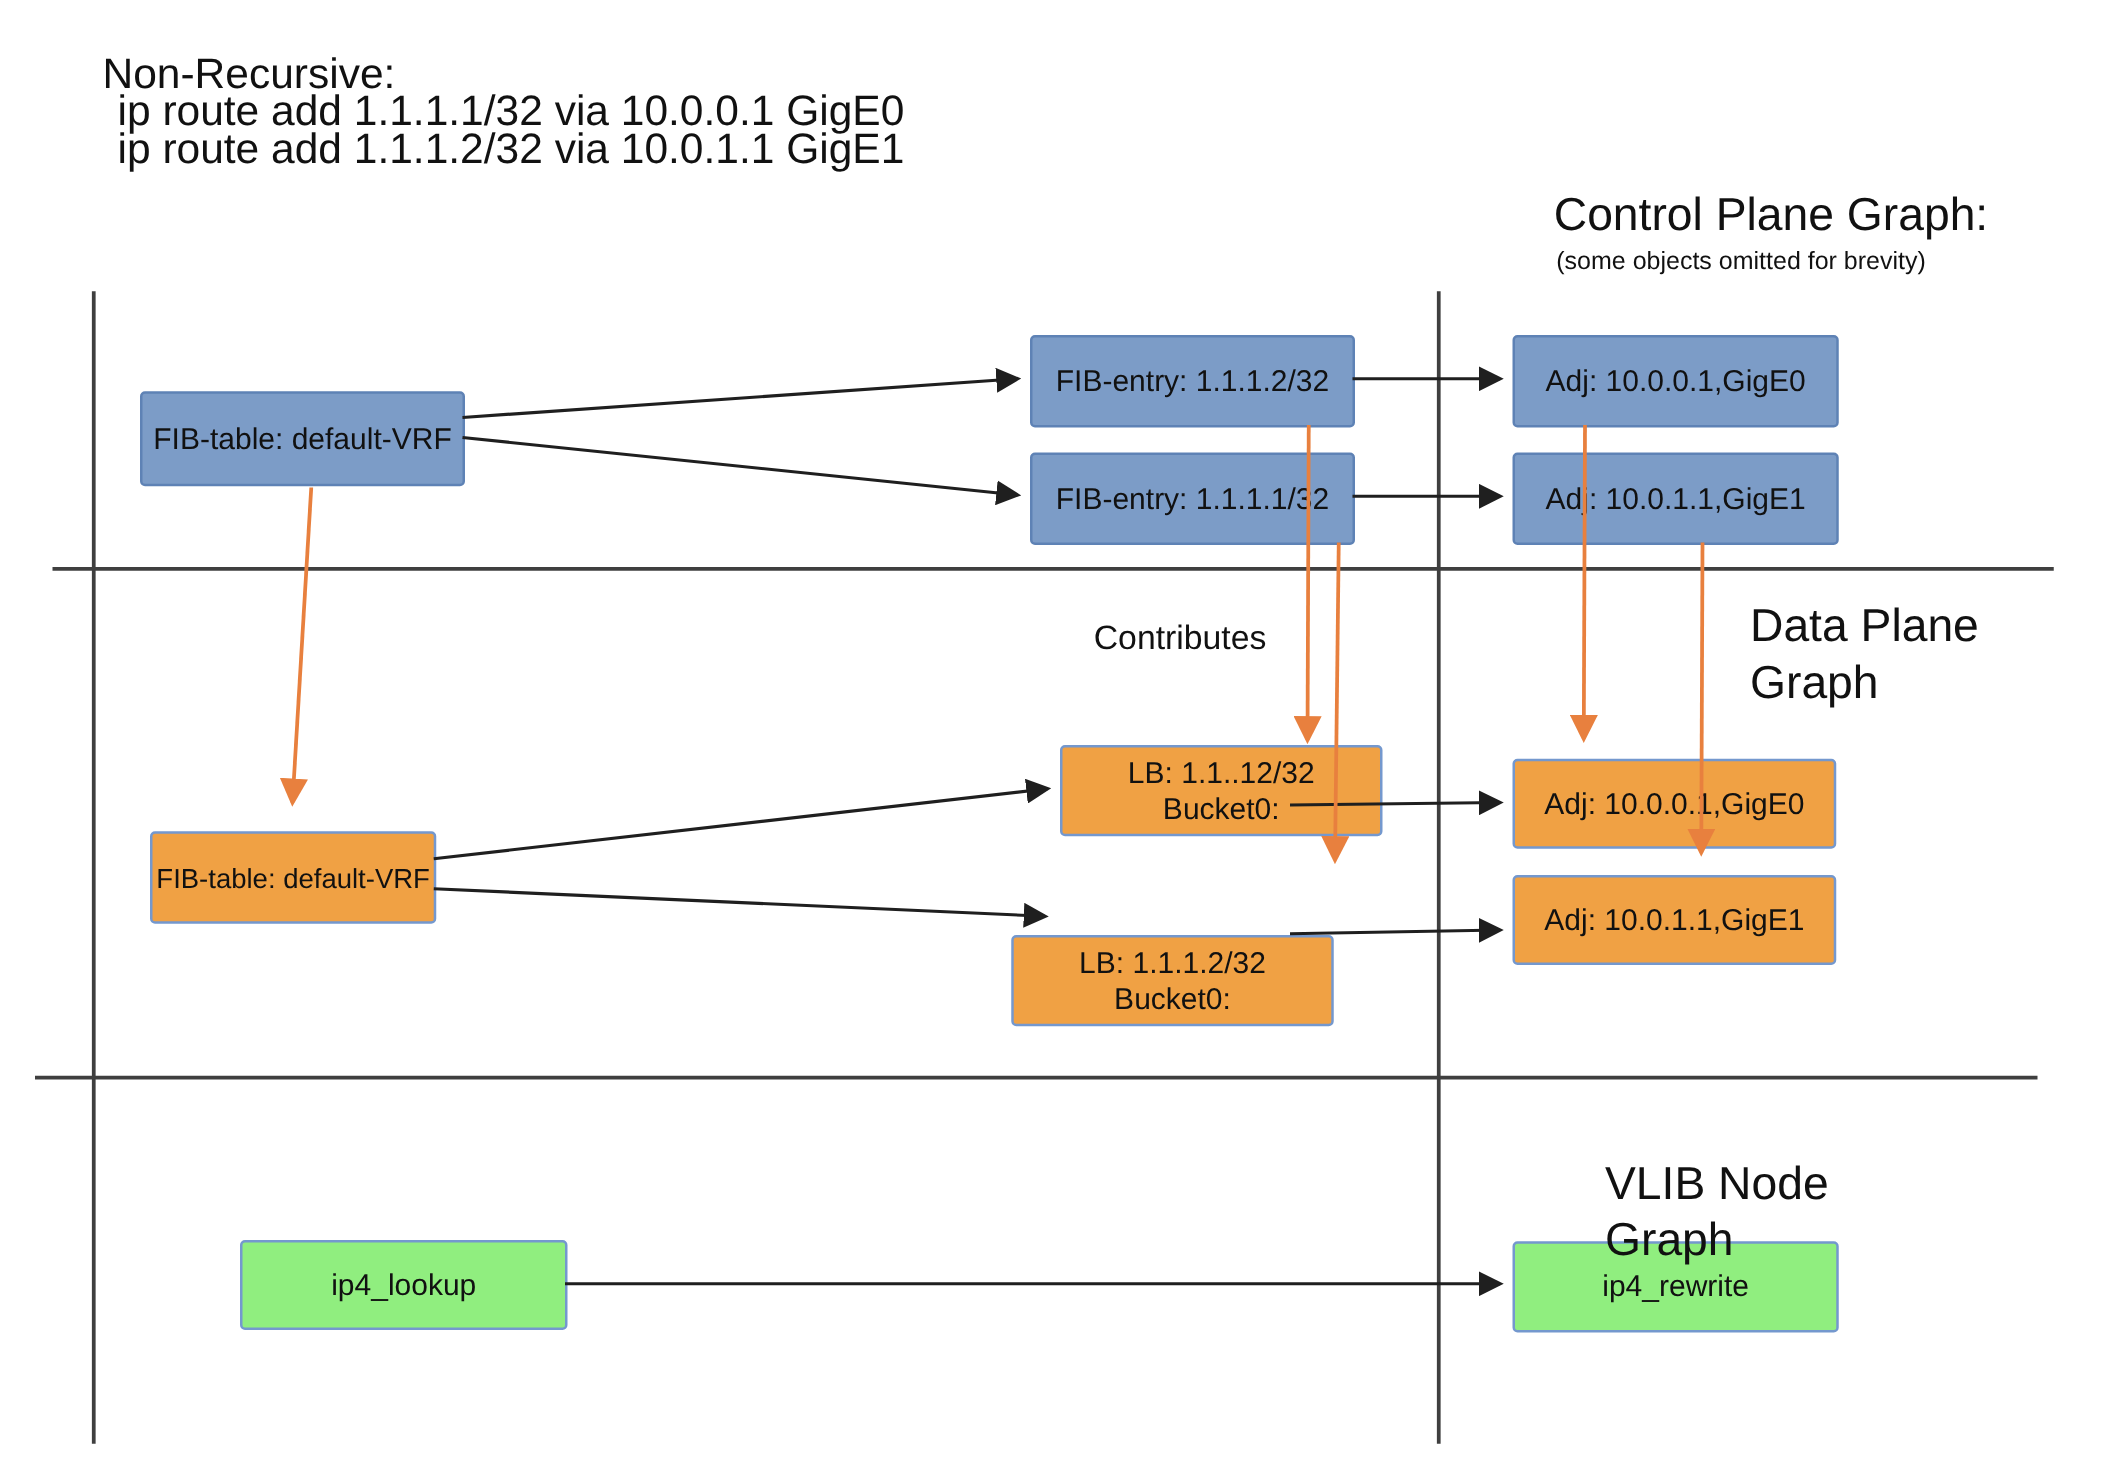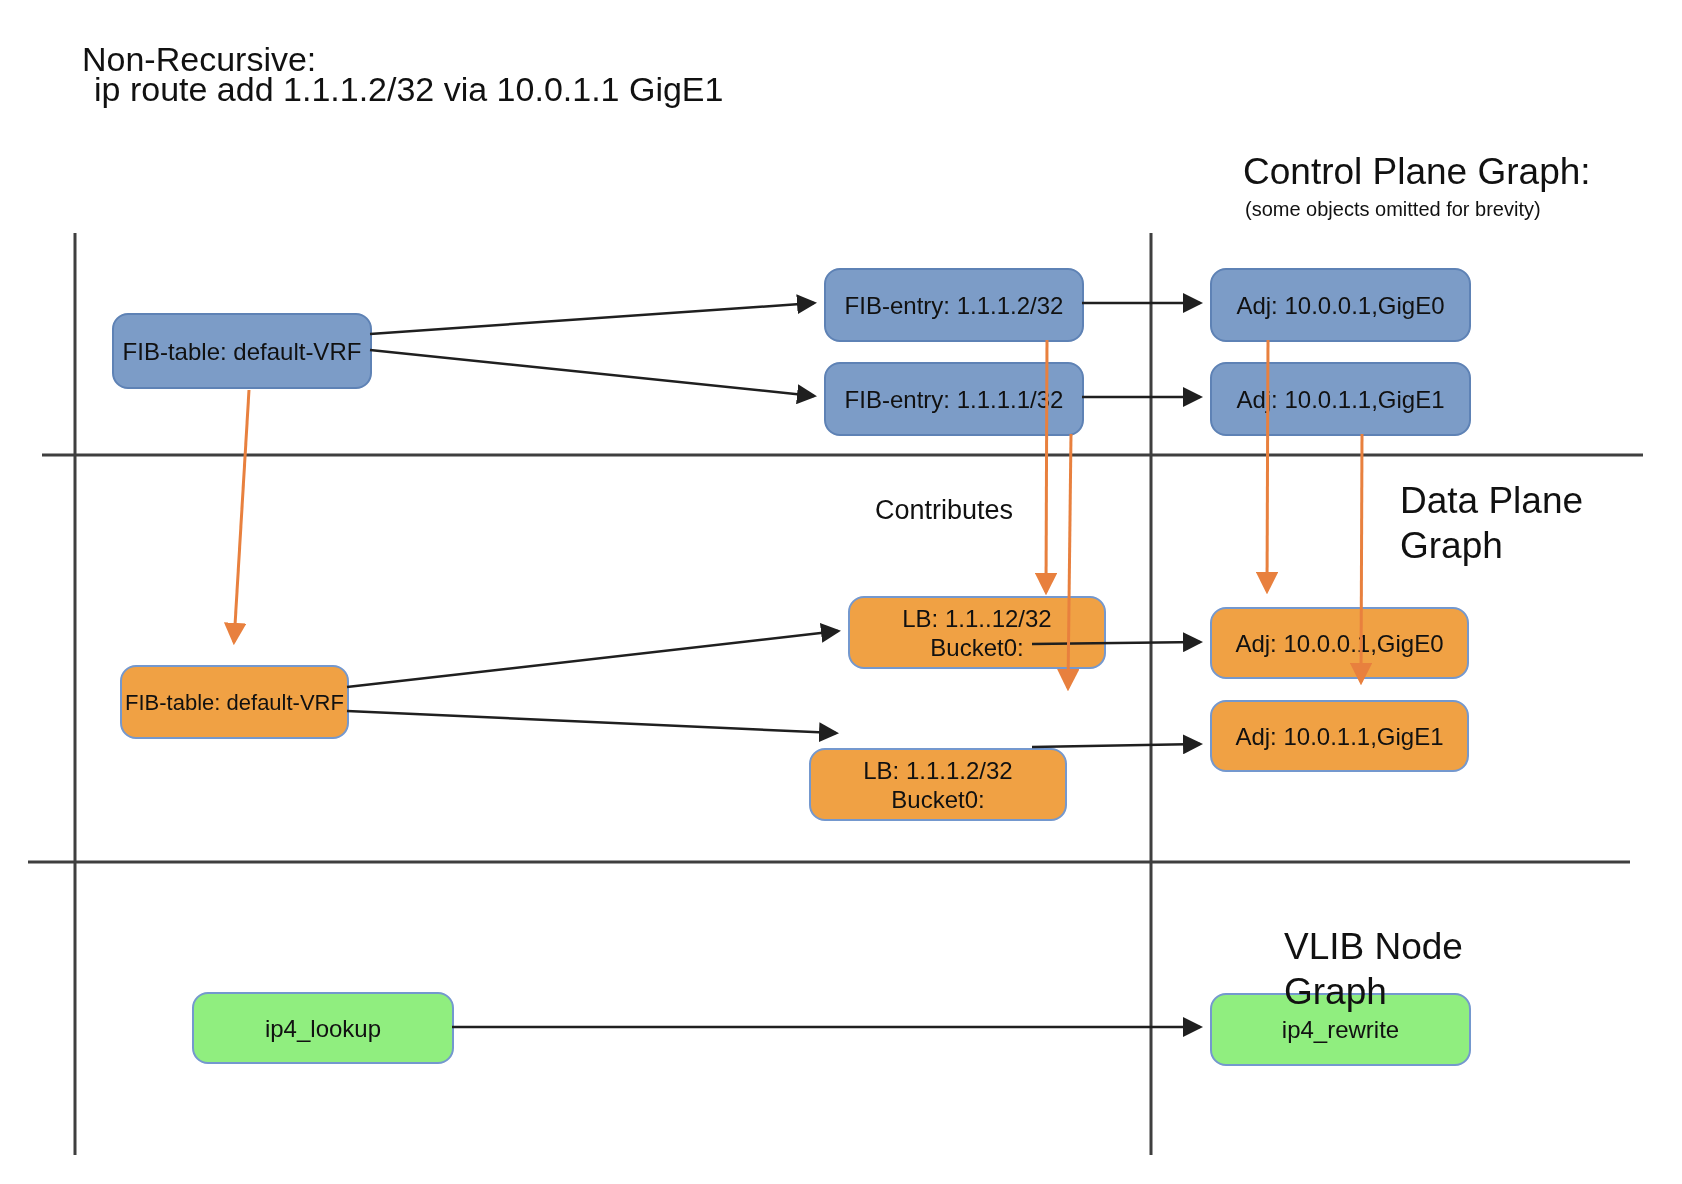--- a/index.html
+++ b/index.html
@@ -5,21 +5,21 @@
   html,body{margin:0;padding:0;background:#ffffff;}
   #canvas{
     position:relative;width:1682px;height:1184px;background:#ffffff;
     font-family:"Liberation Sans","DejaVu Sans",sans-serif;color:#111;overflow:hidden;
   }
   
   #wires{position:absolute;inset:0;pointer-events:none;z-index:5;}
 
   .node{
     position:absolute;display:flex;flex-direction:column;align-items:center;justify-content:center;
-    border-radius:16px;font-size:24px;line-height:29px;z-index:2;color:#111;
+    border-radius:4px;font-size:24px;line-height:29px;z-index:2;color:#111;
   }
   .cp  {background:var(--control-plane-node);border:2px solid var(--control-plane-border);}
   .dp  {background:var(--data-plane-node);border:2px solid var(--accent-border);}
   .vlib{background:var(--vlib-node);border:2px solid var(--accent-border);}
 
   #cp-fib-table {left:112px;top:313px;width:256px;height:72px;}
   #cp-fib-entry-2{left:824px;top:268px;width:256px;height:70px;}
   #cp-fib-entry-1{left:824px;top:362px;width:256px;height:70px;}
   #cp-adj-0 {left:1210px;top:268px;width:257px;height:70px;}
   #cp-adj-1 {left:1210px;top:362px;width:257px;height:70px;}
@@ -40,20 +40,21 @@
   #dp-title{left:1400px;top:478px;font-size:37px;line-height:45px;}
   #vlib-title{left:1284px;top:924px;font-size:37px;line-height:45px;}
 </style>
 </head>
 <body>
 
 <div id="canvas">
 
   <div id="header-note" class="txt">
     <div>Non-Recursive:</div>
+    <div class="cmd">ip route add 1.1.1.1/32 via 10.0.0.1 GigE0</div>
     <div class="cmd">ip route add 1.1.1.2/32 via 10.0.1.1 GigE1</div>
   </div>
 
   <div id="cp-title" class="txt">Control Plane Graph:</div>
   <div id="cp-subtitle" class="txt">(some objects omitted for brevity)</div>
   <div id="contributes" class="txt">Contributes</div>
   <div id="dp-title" class="txt">
     <div>Data Plane</div>
     <div>Graph</div>
   </div>

